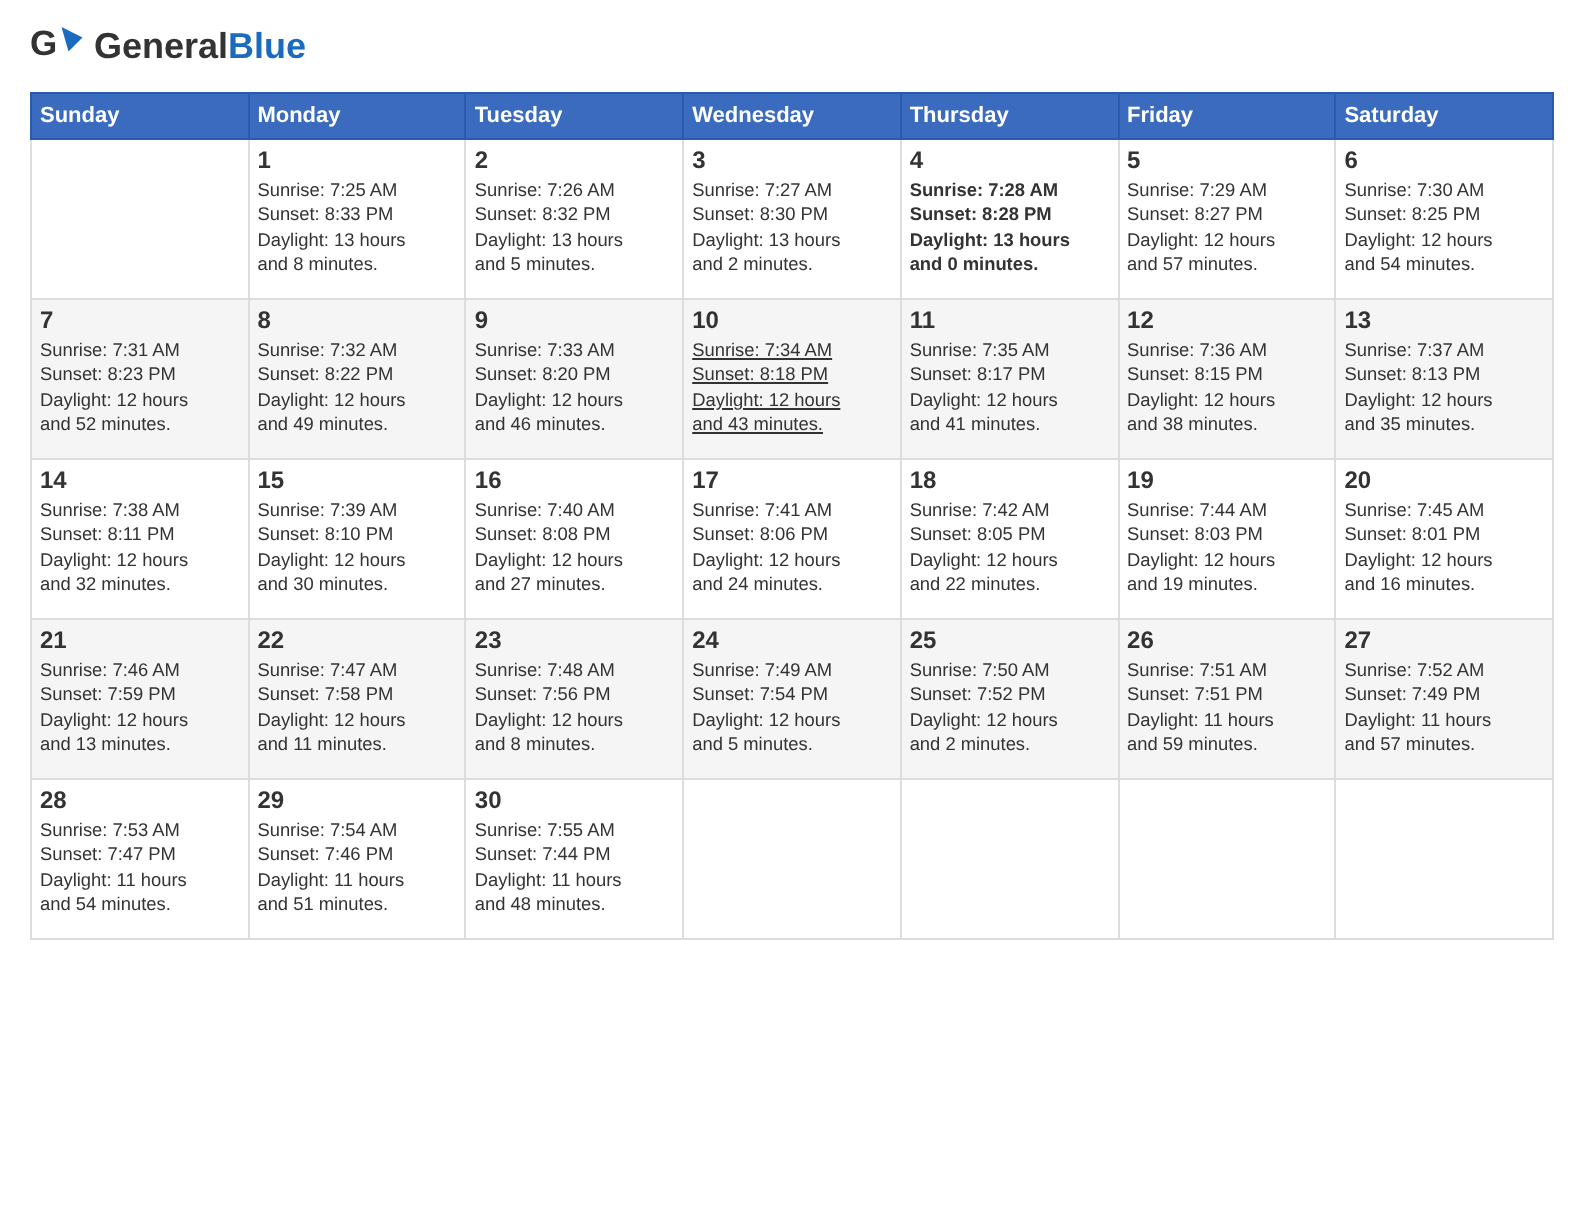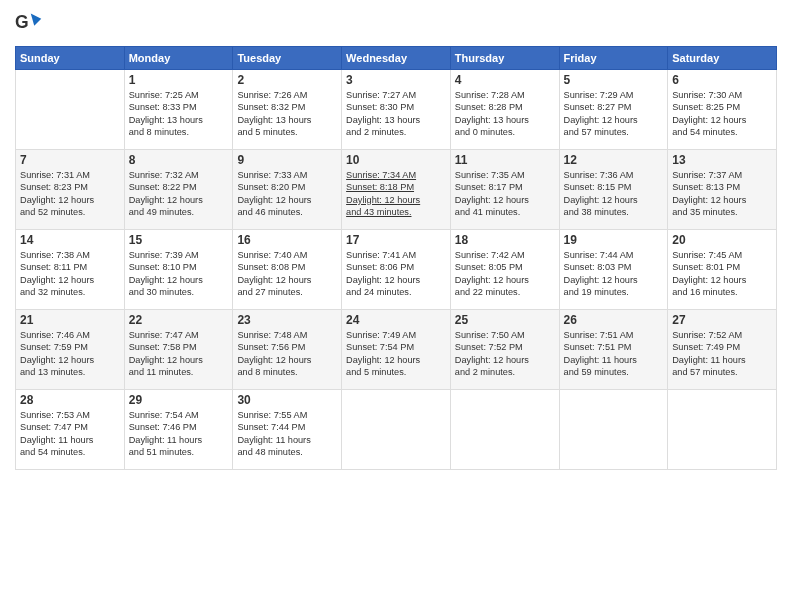--- a/index.html
+++ b/index.html
@@ -90,20 +90,23 @@
 <body>
 
 <div class="page">
   <div class="header">
     <div class="logo-wrapper">
       <div style="display:flex;align-items:center;">
         <svg class="logo-icon" viewBox="0 0 32 32">
           <text x="0" y="20" font-size="20" font-weight="bold" fill="#333" font-family="Arial">G</text>
           <polygon points="18,4 30,10 22,18" fill="#1a6bbf"></polygon>
         </svg>
+        <div>
+          <div style="font-size:18px;font-weight:bold;color:#333;line-height:1.1;">General<span style="color:#1a6bbf;">Blue</span></div>
+        </div>
       </div>
     </div>
     <div class="title-block">
       <div class="month-title"></div>
       <div class="location"></div>
     </div>
   </div>
 
   <table class="calendar">
     <thead>
@@ -136,21 +139,21 @@
           </td>
           <td style="background-color: inherit;">
             <span class="day-number">3</span>
             <div class="day-info" style="white-space: pre-line;">Sunrise: 7:27 AM
 Sunset: 8:30 PM
 Daylight: 13 hours
 and 2 minutes.</div>
           </td>
           <td style="background-color: inherit;">
             <span class="day-number">4</span>
-            <div class="day-info" style="white-space: pre-line;">Sunrise: 7:28 AM
+            <div class="day-info" style="white-space: pre-line; font-weight: bold;">Sunrise: 7:28 AM
 Sunset: 8:28 PM
 Daylight: 13 hours
 and 0 minutes.</div>
           </td>
           <td style="background-color: inherit;">
             <span class="day-number">5</span>
             <div class="day-info" style="white-space: pre-line;">Sunrise: 7:29 AM
 Sunset: 8:27 PM
 Daylight: 12 hours
 and 57 minutes.</div>

